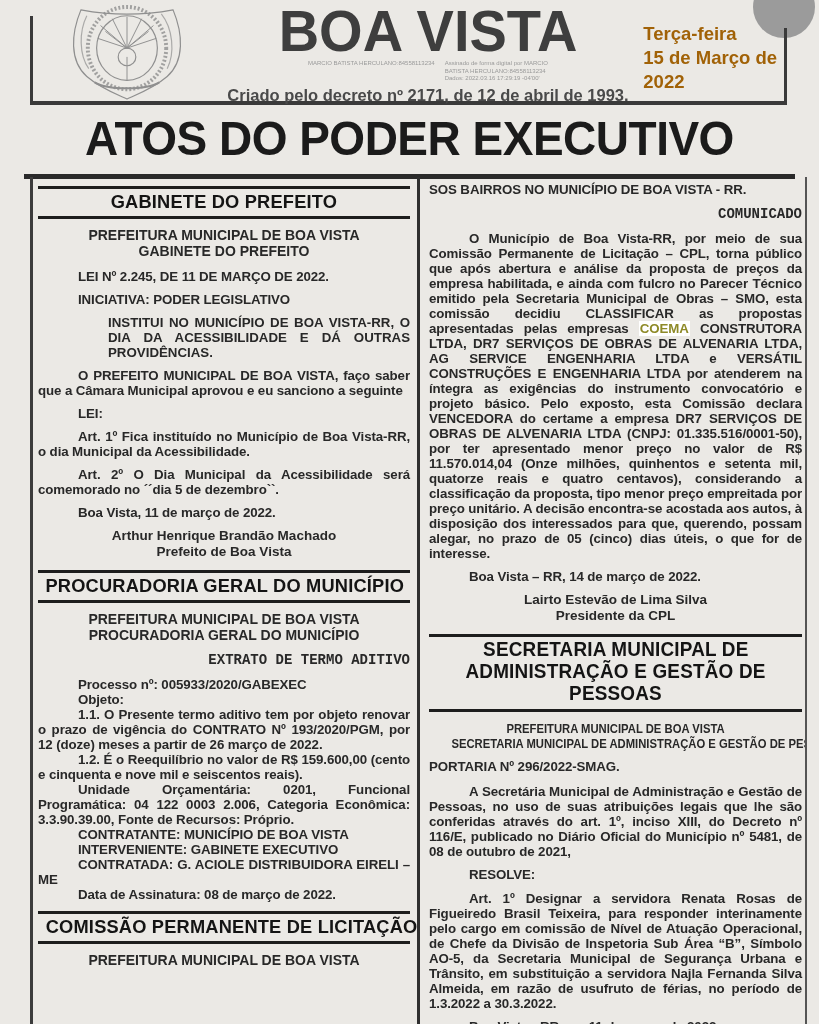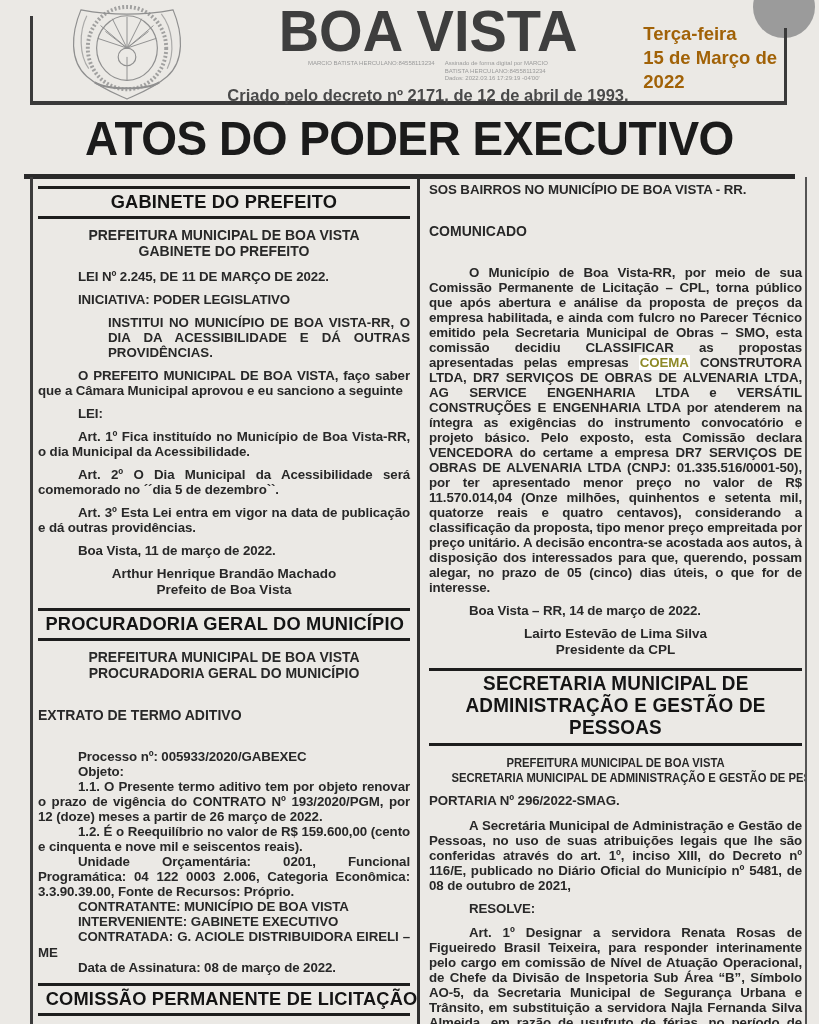--- a/index.html
+++ b/index.html
@@ -41,21 +41,21 @@
 
   
   .section-hdr { border-top:3px solid #1d1d1d; border-bottom:3px solid #1d1d1d;
                  text-align:center; padding:2px 0 4px; margin:4px 0 9px; color:#141414; }
   .section-hdr .t { display:inline-block; font-size:19px; line-height:1.12; white-space:nowrap;
                     transform:scaleX(0.96); transform-origin:50% 50%; letter-spacing:0.2px; }
   .section-hdr .t2 { white-space:normal; transform:scaleX(0.97); font-size:19.5px; }
   .org { text-align:center; font-size:14px; line-height:1.12; margin:0 0 9px; }
   .org-c { text-align:center; font-size:12.8px; line-height:1.2; margin:2px 0 8px; }
   .org-c > div { white-space:nowrap; transform:scaleX(0.88); transform-origin:50% 50%; }
-  .doc-title { text-align:left; font-size:14px; margin:26px 0; }
+  .doc-title { text-align:right; font-size:14px; margin:9px 0;font-family:Liberation Mono, monospace; }
   p { margin:0 0 8px; font-size:13.3px; line-height:1.13; text-align:justify; text-indent:40px; letter-spacing:-0.1px; }
   p.tight { margin-bottom:0; }
   p.noindent { text-indent:0; }
   .ementa { margin:4px 0 8px 70px; font-size:13.3px; line-height:1.13; text-align:justify; }
   .sig { text-align:center; font-size:13.5px; line-height:1.18; margin:3px 0 10px; }
   .hl { background:#ffffff; color:#8e8a28; padding:0 1px; }
   .portaria-heading { text-indent:0; margin:6px 0 10px; }
 </style>
 </head>
 <body>
@@ -127,21 +127,20 @@
           <div>PREFEITURA MUNICIPAL DE BOA VISTA</div>
           <div>GABINETE DO PREFEITO</div>
         </div>
         <p>LEI Nº 2.245, DE 11 DE MARÇO DE 2022.</p>
         <p>INICIATIVA: PODER LEGISLATIVO</p>
         <div class="ementa">INSTITUI NO MUNICÍPIO DE BOA VISTA-RR, O DIA DA ACESSIBILIDADE E DÁ OUTRAS PROVIDÊNCIAS.</div>
         <p>O PREFEITO MUNICIPAL DE BOA VISTA, faço saber que a Câmara Municipal aprovou e eu sanciono a seguinte</p>
         <p>LEI:</p>
         <p>Art. 1º Fica instituído no Município de Boa Vista-RR, o dia Municipal da Acessibilidade.</p>
         <p>Art. 2º O Dia Municipal da Acessibilidade será comemorado no ´´dia 5 de dezembro``.</p>
-        <p>Art. 3º Esta Lei entra em vigor na data de publicação e dá outras providências.</p>
         <p>Boa Vista, 11 de março de 2022.</p>
         <div class="sig">
           <div>Arthur Henrique Brandão Machado</div>
           <div>Prefeito de Boa Vista</div>
         </div>
       </section>
 
       <section>
         <div class="section-hdr">
           <span class="t">PROCURADORIA GERAL DO MUNICÍPIO</span>

